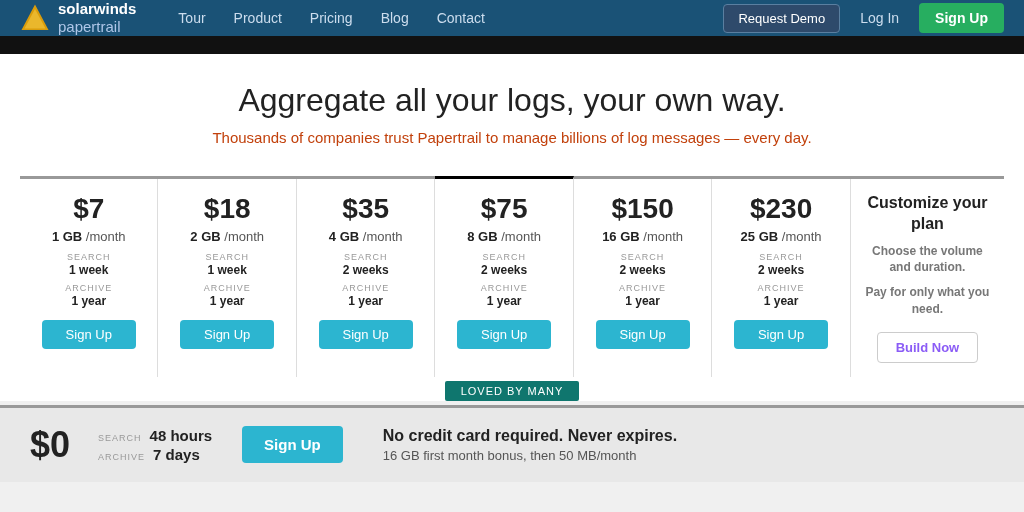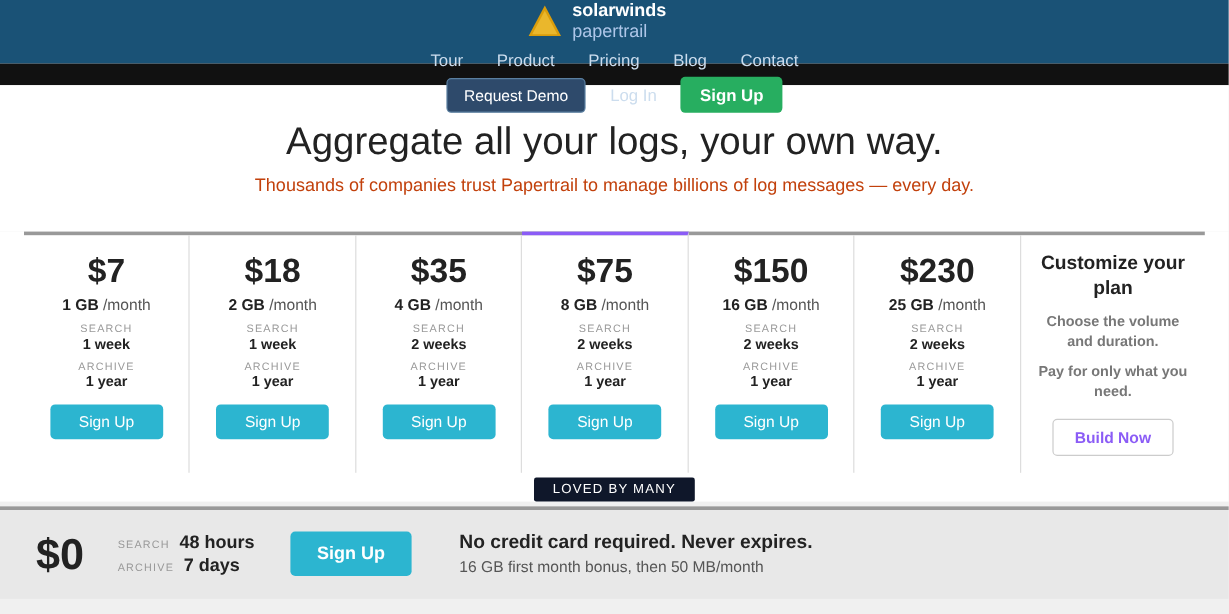--- a/index.html
+++ b/index.html
@@ -1,26 +1,25 @@
 <!DOCTYPE html>
 <html><head>
   <meta charset="utf-8">
   <style>
     * { box-sizing: border-box; margin: 0; padding: 0; }
     body { font-family: Arial, sans-serif; background: #f0f0f0; width: 1024px; height: 512px; overflow: hidden; }
 
     
     .navbar {
       background: #1a5276;
-      height: 53px;
+      height: 36px;
       display: flex;
       align-items: center;
       padding: 0 20px;
       gap: 0;
-      flex-direction: column;
     }
     .logo-area {
       display: flex;
       align-items: center;
       margin-right: 30px;
     }
     .logo-text {
       color: white;
       font-size: 13px;
       line-height: 1.2;
@@ -108,21 +107,21 @@
     }
     .plan-col {
       flex: 1;
       border-right: 1px solid #ddd;
       padding: 14px 10px;
       text-align: center;
       position: relative;
     }
     .plan-col:last-child { border-right: none; }
     .plan-col.featured {
-      border-top: 3px solid #8b5cf6;
+      border-top: 3px solid #000000;
       margin-top: -3px;
     }
     .price {
       font-size: 28px;
       font-weight: bold;
       color: #222;
       margin-bottom: 4px;
     }
     .storage {
       font-size: 13px;
@@ -187,21 +186,21 @@
     }
 
     
     .loved-badge-row {
       display: flex;
       justify-content: center;
       margin-top: 4px;
       margin-bottom: 0;
     }
     .loved-badge {
-      background: #0f172a;
+      background: #0f766e;
       color: white;
       font-size: 11px;
       padding: 4px 16px;
       border-radius: 2px;
       letter-spacing: 1px;
     }
 
     
     .free-tier {
       background: #e8e8e8;

